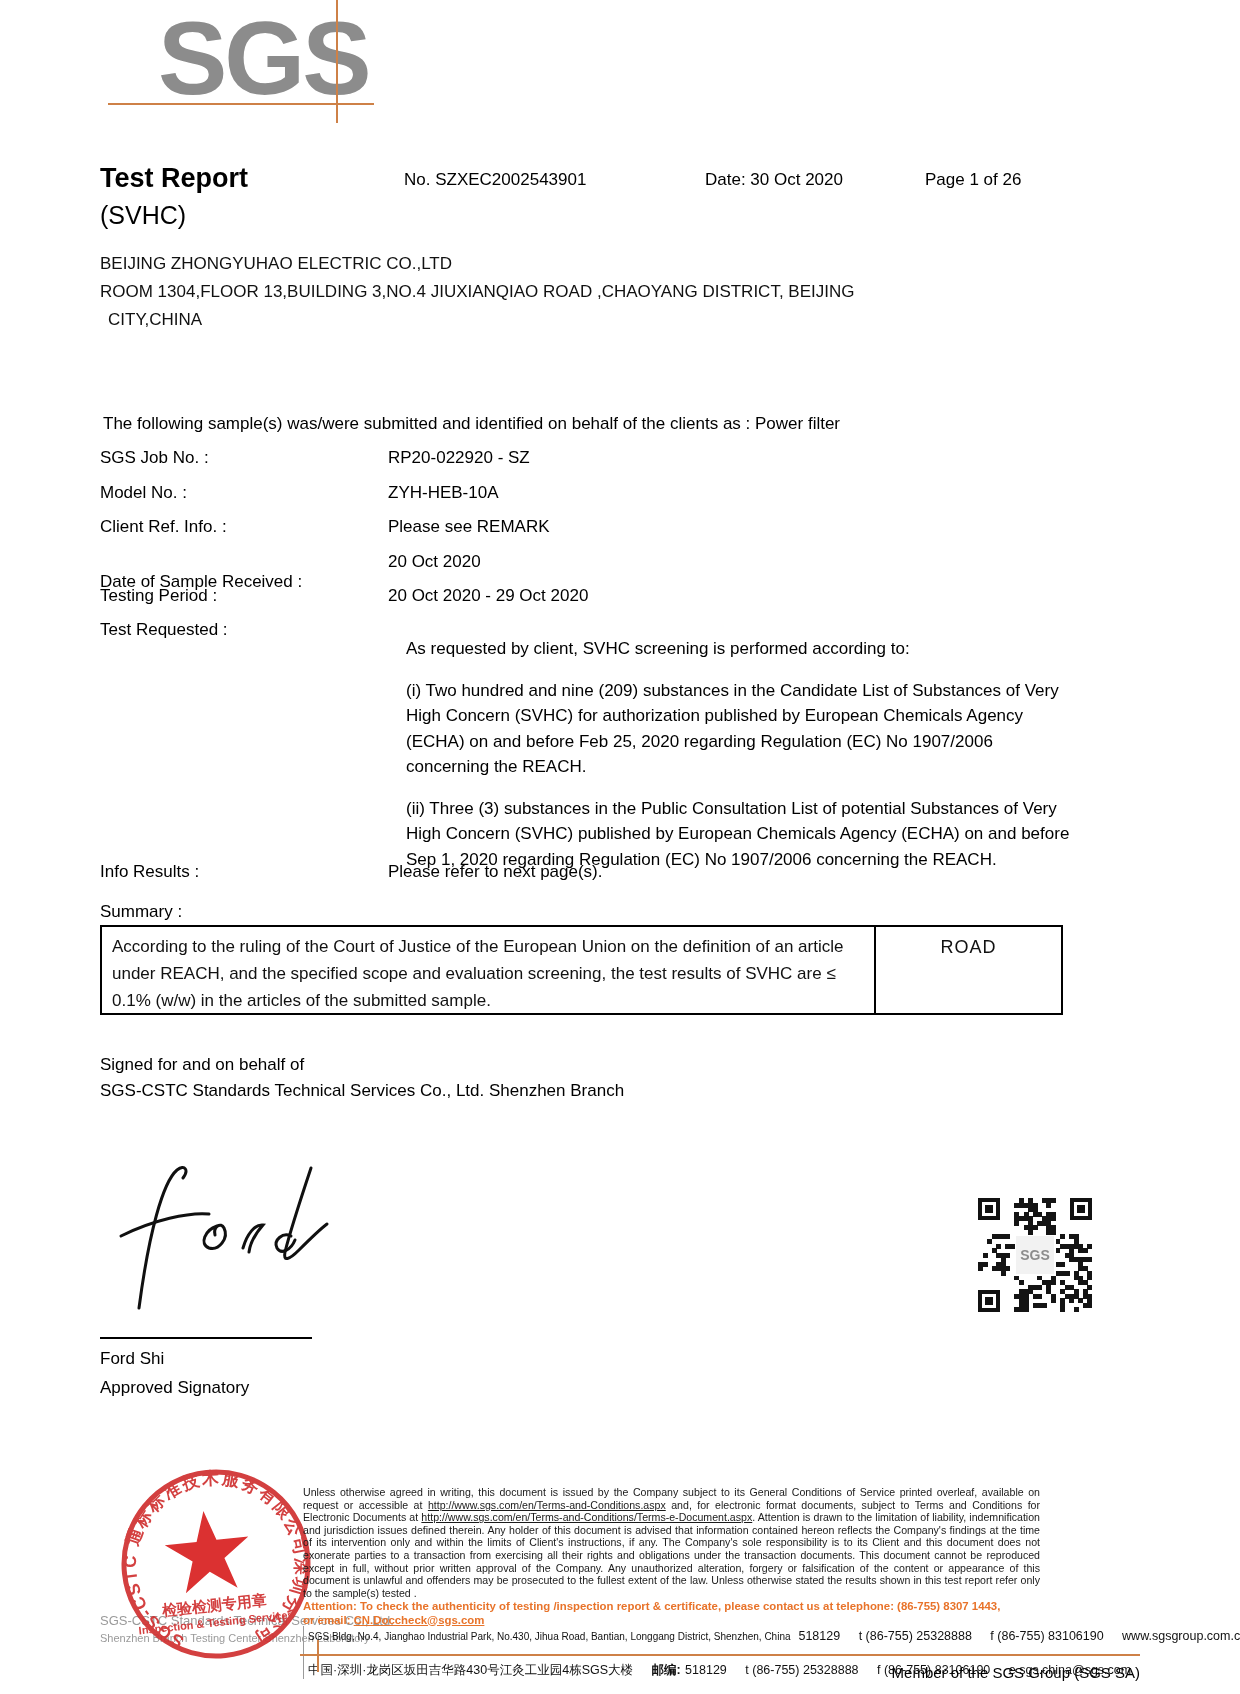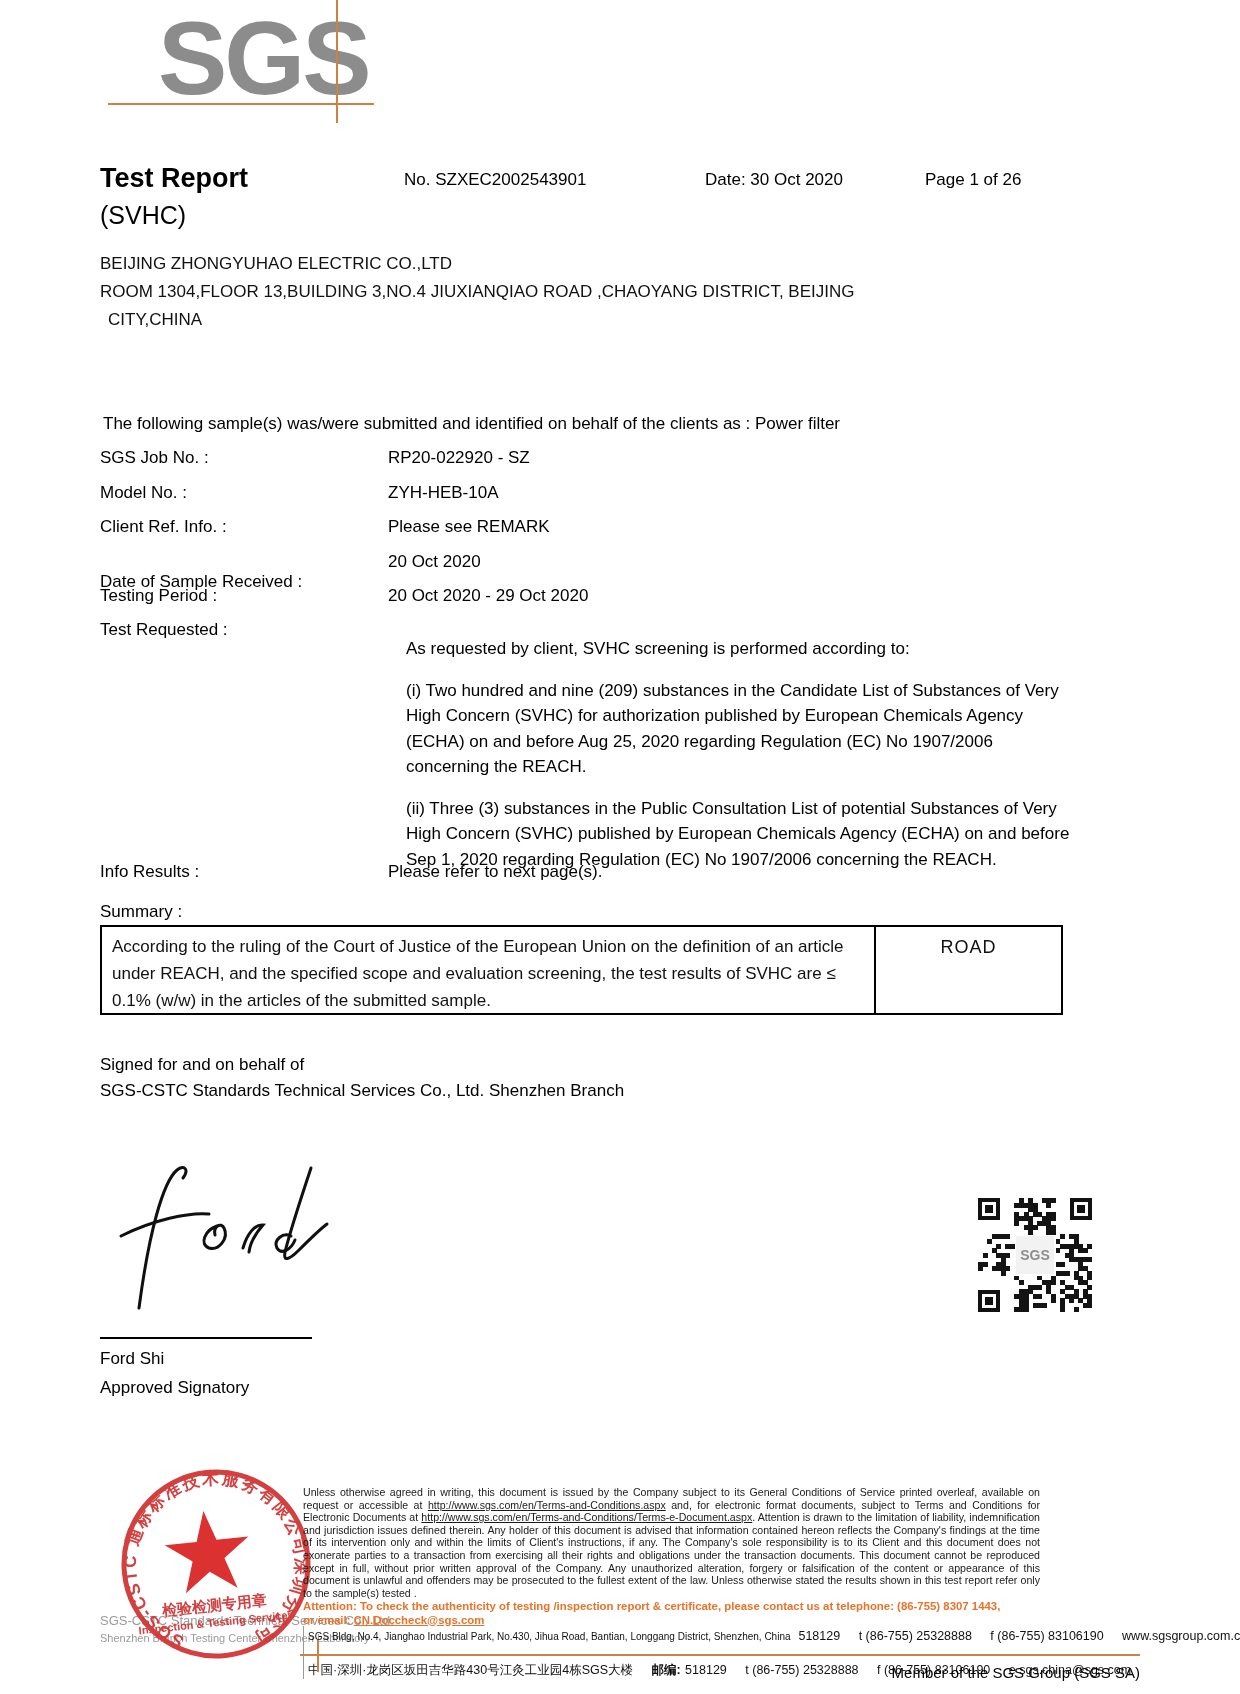--- a/index.html
+++ b/index.html
@@ -93,21 +93,21 @@
 
   <div class="abs field-label" style="left:100px; top:552px;margin-top:20px;">Date of Sample Received :</div>
   <div class="abs field-value" style="left:388px; top:552px;">20 Oct 2020</div>
 
   <div class="abs field-label" style="left:100px; top:586px;">Testing Period :</div>
   <div class="abs field-value" style="left:388px; top:586px;">20 Oct 2020 - 29 Oct 2020</div>
 
   <div class="abs field-label" style="left:100px; top:620px;">Test Requested :</div>
   <div class="abs req-par" style="left:390px; top:620px; width:700px;">
     <p>As requested by client, SVHC screening is performed according to:</p>
-    <p>(i) Two hundred and nine (209) substances in the Candidate List of Substances of Very High Concern (SVHC) for authorization published by European Chemicals Agency (ECHA) on and before Aug 25, 2020 regarding Regulation (EC) No 1907/2006 concerning the REACH.</p>
+    <p>(i) Two hundred and nine (209) substances in the Candidate List of Substances of Very High Concern (SVHC) for authorization published by European Chemicals Agency (ECHA) on and before Feb 25, 2020 regarding Regulation (EC) No 1907/2006 concerning the REACH.</p>
     <p>(ii) Three (3) substances in the Public Consultation List of potential Substances of Very High Concern (SVHC) published by European Chemicals Agency (ECHA) on and before Sep 1, 2020 regarding Regulation (EC) No 1907/2006 concerning the REACH.</p>
   </div>
 
   <div class="abs field-label" style="left:100px; top:862px;">Info Results :</div>
   <div class="abs field-value" style="left:388px; top:862px;">Please refer to next page(s).</div>
 
   <div class="abs t17" style="left:100px; top:898px;">Summary :</div>
   <div class="abs summary-box" style="left:100px; top:925px; width:963px; height:90px;">
     <div class="summary-text">According to the ruling of the Court of Justice of the European Union on the definition of an article under REACH, and the specified scope and evaluation screening, the test results of SVHC are ≤ 0.1% (w/w) in the articles of the submitted sample.</div>
     <div class="summary-result">ROAD</div>

